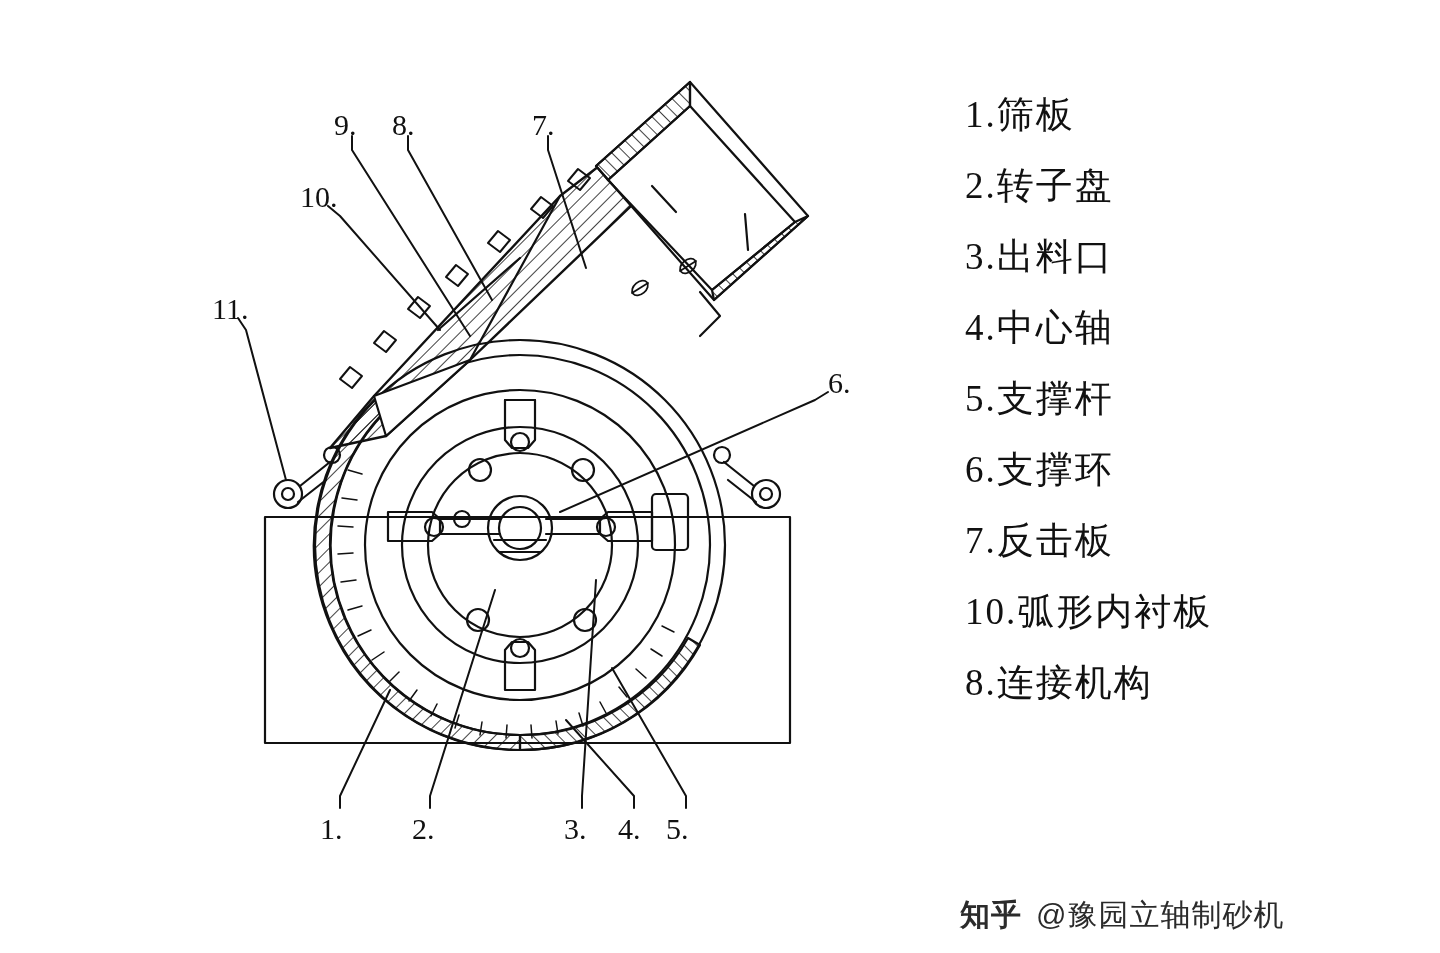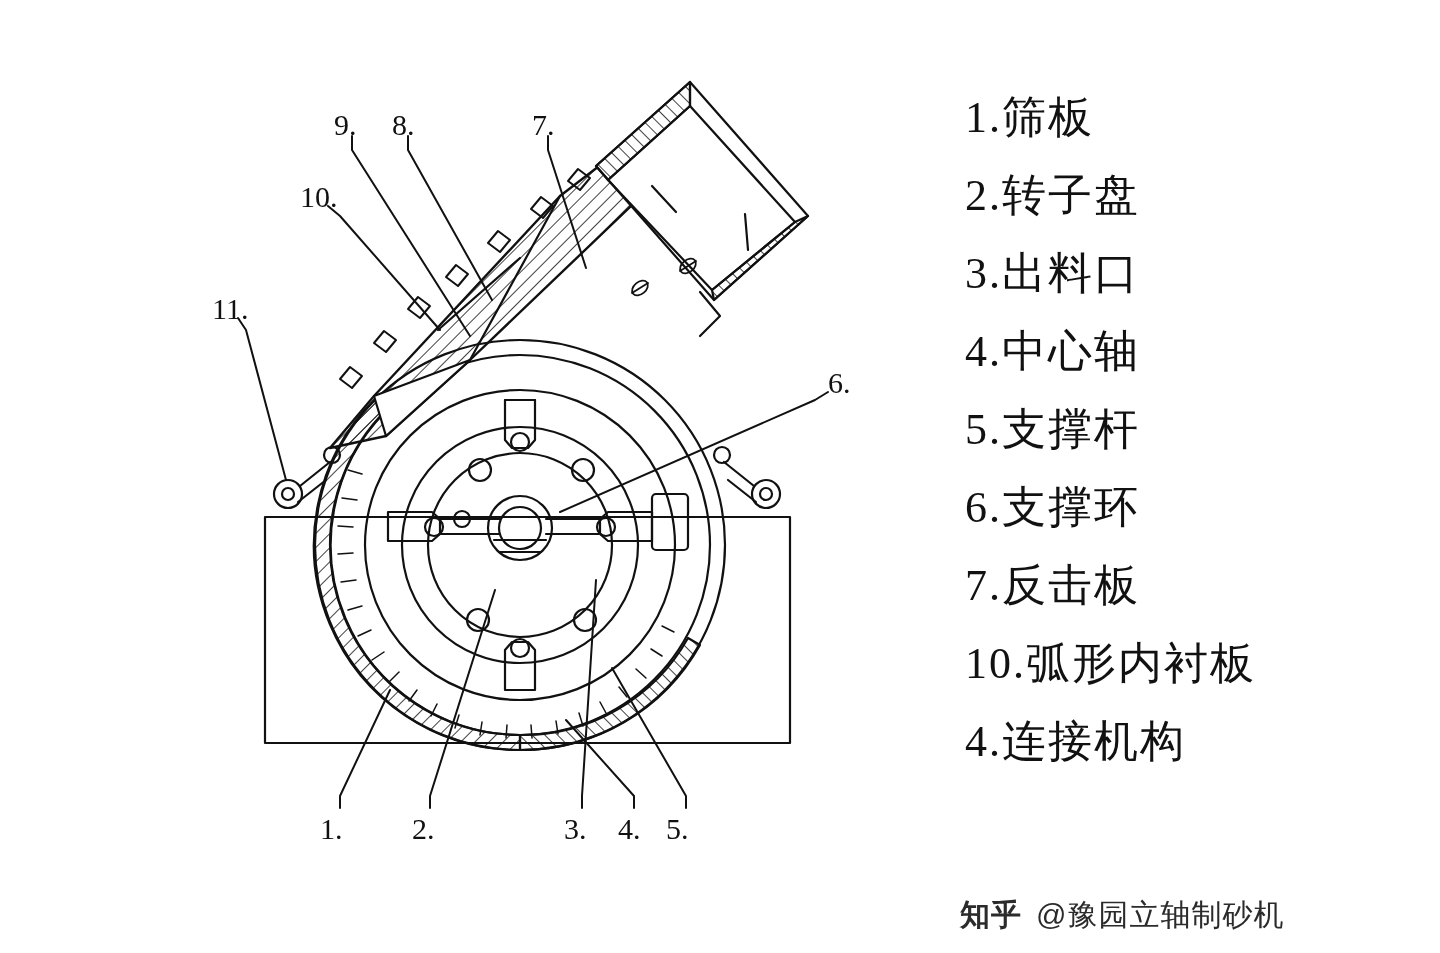--- a/index.html
+++ b/index.html
@@ -27,21 +27,21 @@
     height: 953px;
   }
   .legend {
     position: absolute;
     left: 965px;
     top: 96px;
     width: 430px;
   }
   .legend-item {
     font-family: "Liberation Serif", serif;
-    font-size: 44px;
+    font-size: 37px;
     line-height: 1.0;
     color: #111111;
     margin-bottom: 34px;
     letter-spacing: 2px;
     white-space: nowrap;
   }
   .watermark {
     position: absolute;
     left: 960px;
     top: 895px;
@@ -255,20 +255,20 @@
 
   <div class="legend">
     <div class="legend-item">1.筛板</div>
     <div class="legend-item">2.转子盘</div>
     <div class="legend-item">3.出料口</div>
     <div class="legend-item">4.中心轴</div>
     <div class="legend-item">5.支撑杆</div>
     <div class="legend-item">6.支撑环</div>
     <div class="legend-item">7.反击板</div>
     <div class="legend-item">10.弧形内衬板</div>
-    <div class="legend-item">4.连接机构</div>
+    <div class="legend-item">8.连接机构</div>
   </div>
 
   <div class="watermark">
     <span class="wm-logo">知乎</span><span>@豫园立轴制砂机</span>
   </div>
 
 </div>
 
 </body></html>

